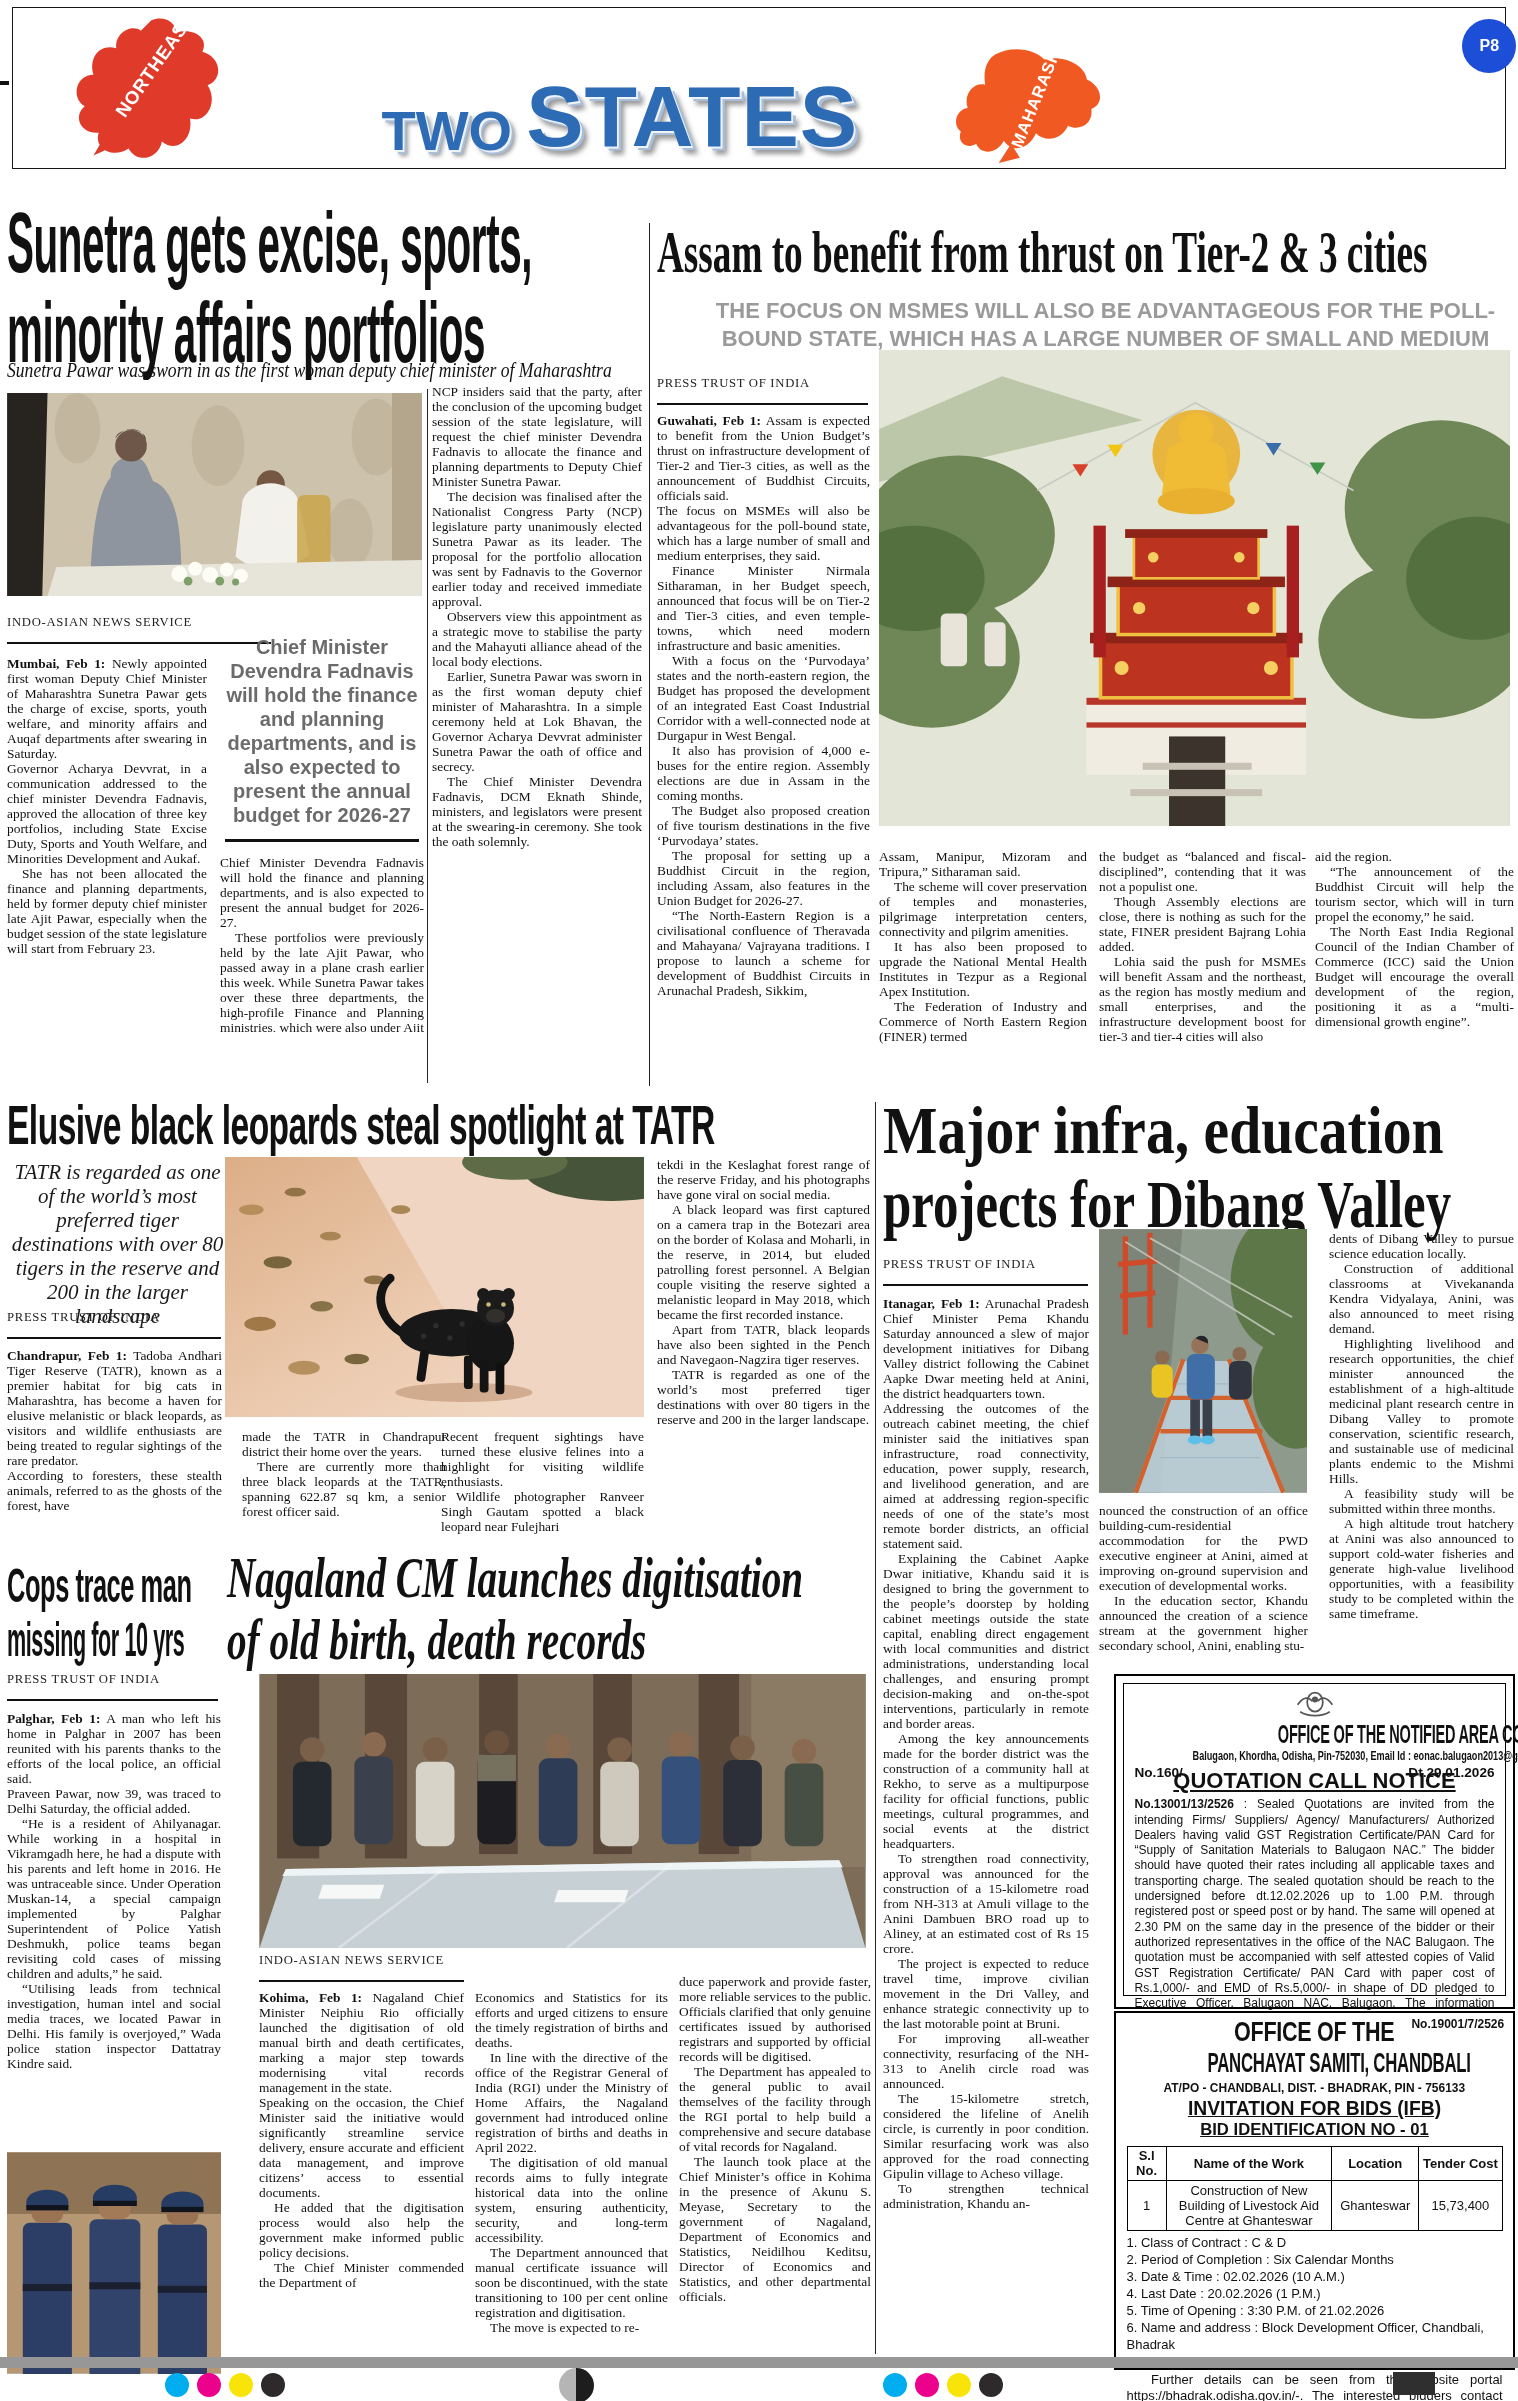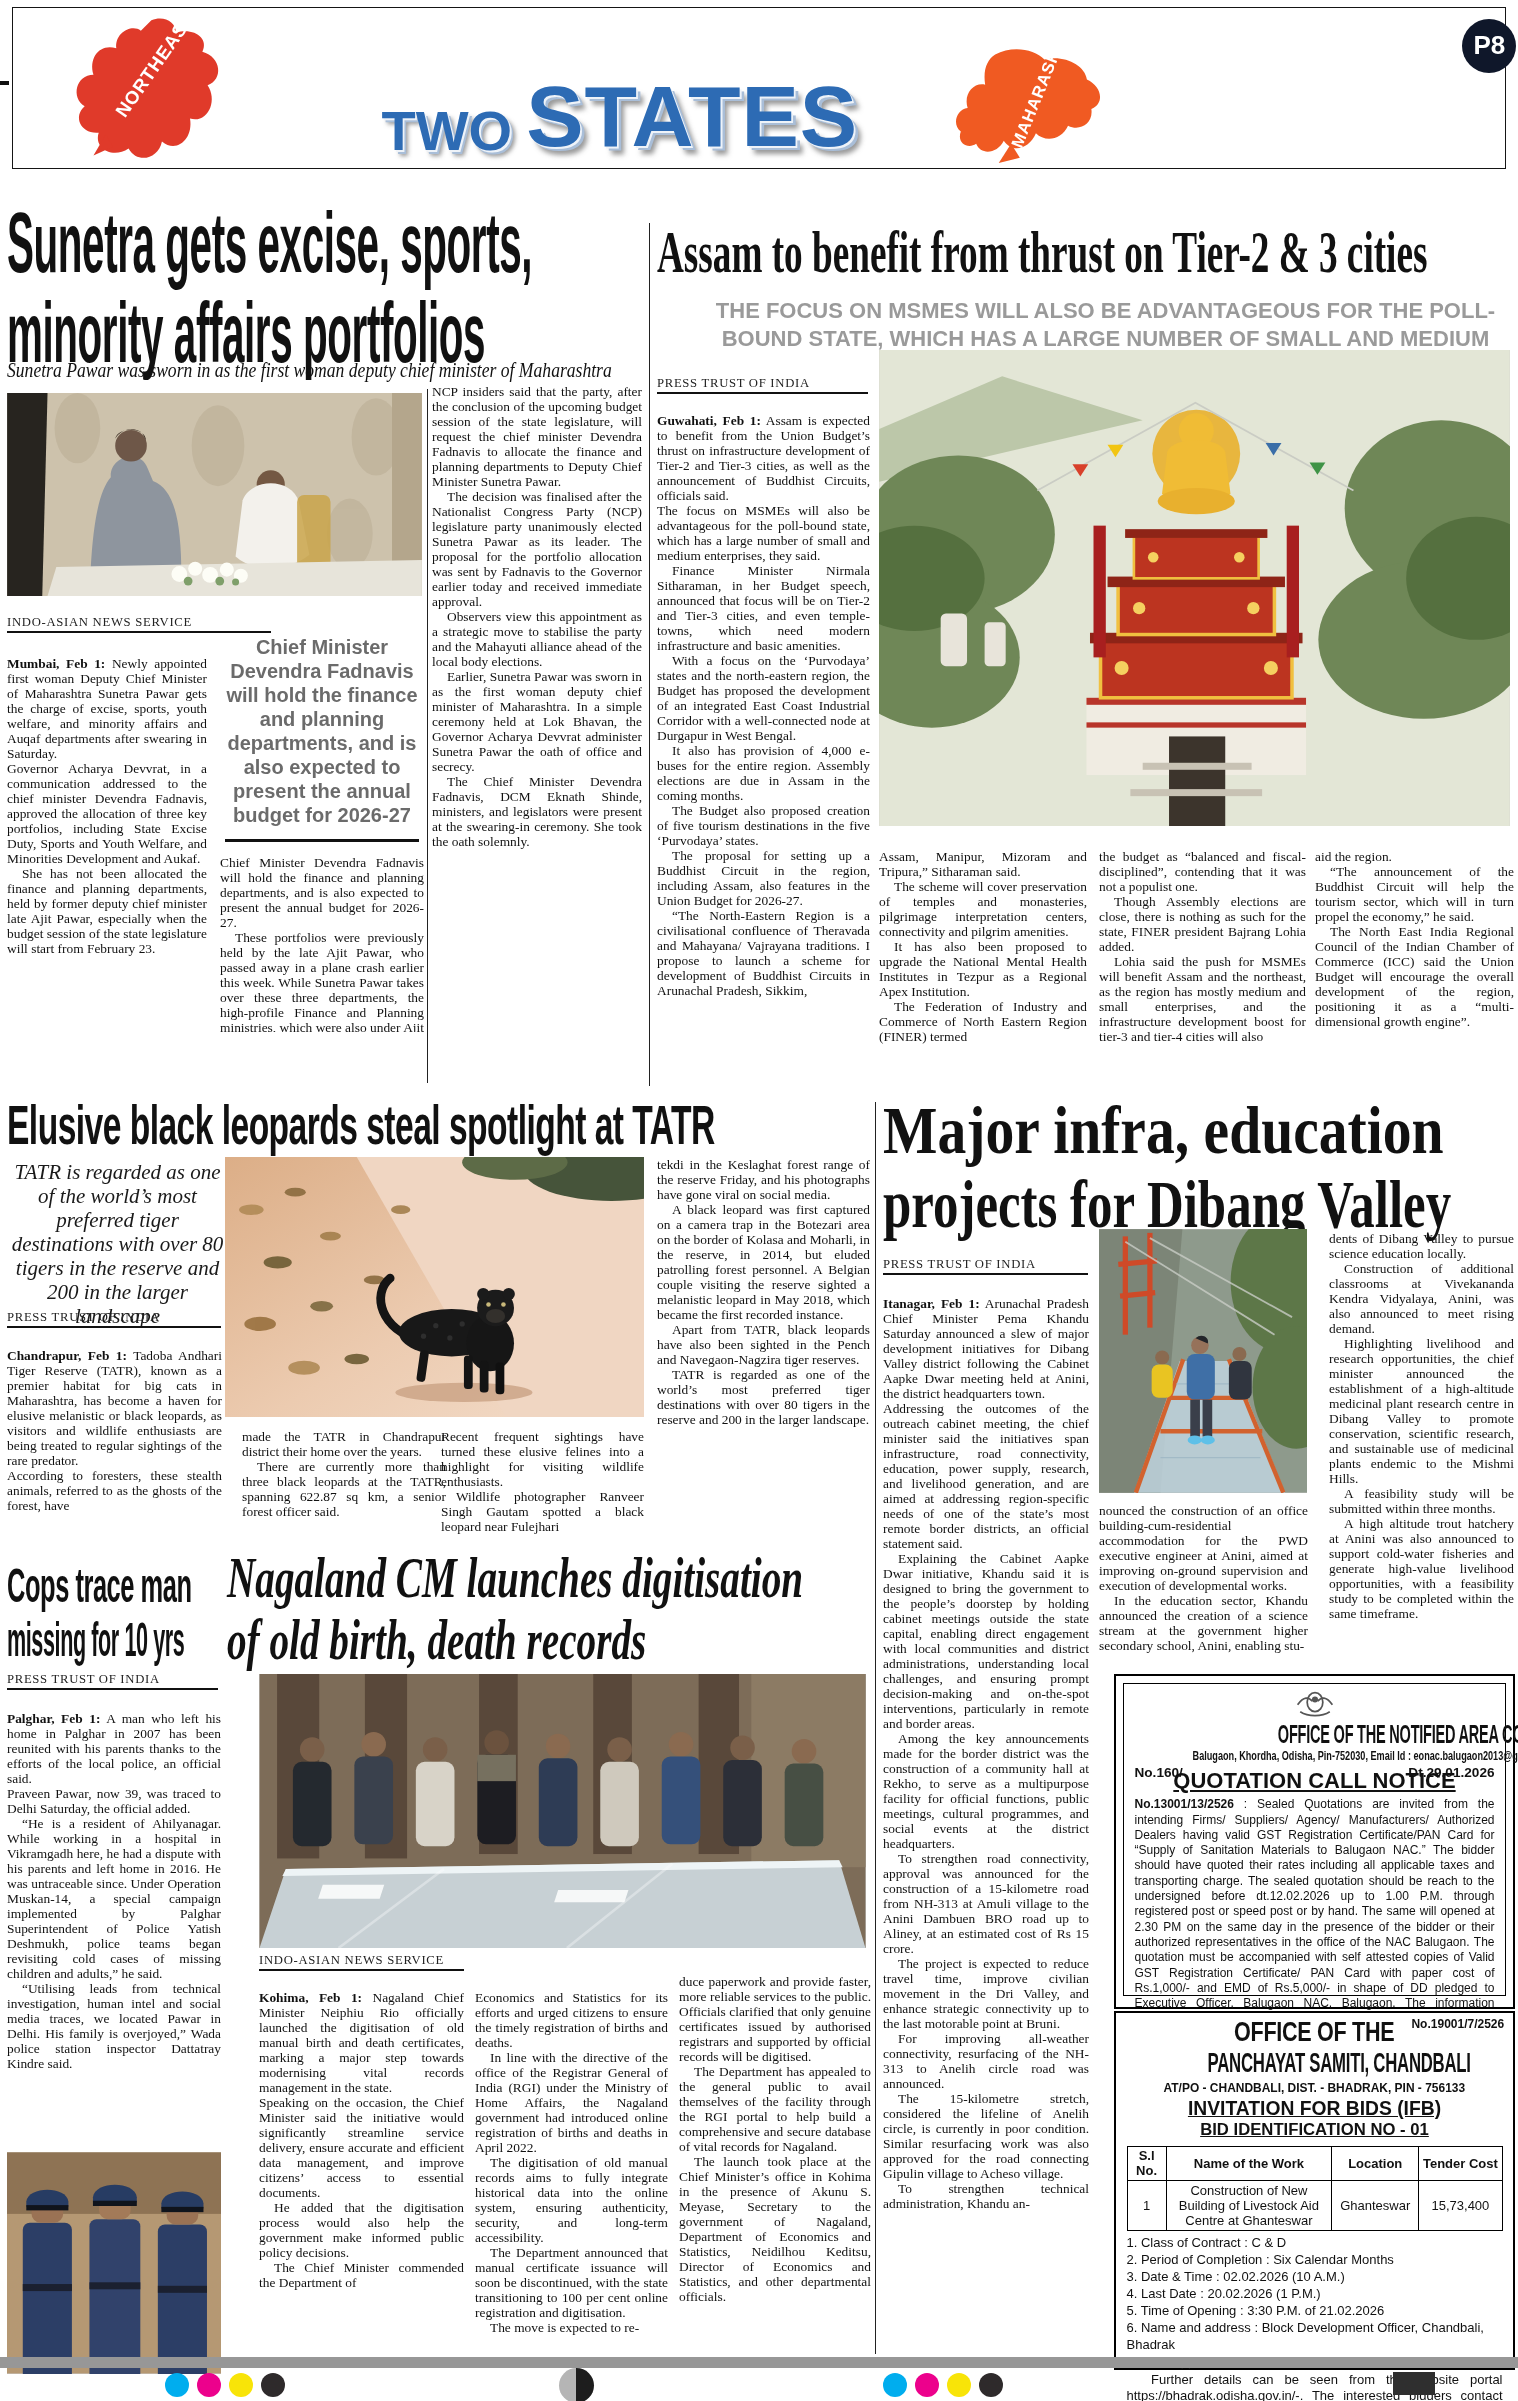--- a/index.html
+++ b/index.html
@@ -2,38 +2,38 @@
 <html style="font-size:14px"><head>
 <meta charset="utf-8">
 <style>
   html,body{margin:0;padding:0;background:#e8e8e8;}
   .page{position:relative;width:1518px;height:2401px;background:#ffffff;overflow:hidden;
         font-family:"Liberation Serif", serif;color:#111;}
   
   .abs{position:absolute;}
   .hl{display:block;white-space:nowrap;font-weight:bold;transform-origin:left top;letter-spacing:-0.9px;}
   .sans{font-family:"Liberation Sans", sans-serif;text-align:right;}
-  .byline{font-size:12.7px;letter-spacing:0.7px;border-bottom:2.2px solid #111;padding-bottom:1px;color:#222;}
+  .byline{font-size:12.7px;letter-spacing:0.7px;border-bottom:2.2px solid #111;padding-bottom:12px;color:#222;}
   .col{font-size:13.4px;line-height:15px;text-align:justify;overflow:hidden;}
   .col p{margin:0;}
   .col p + p{text-indent:15px;}
   .col .lead{margin:0;}
   .dl{font-weight:bold;}
   .vr{position:absolute;width:1.4px;background:#222;}
   .photo{position:absolute;overflow:hidden;background:#ccc;}
   .photo svg{display:block;}
   
   .mast{position:absolute;left:12.3px;top:7px;width:1492px;height:160px;border:1.8px solid #151515;background:#fff;}
   .section-title{position:absolute;left:347px;top:19.3px;width:519px;height:132px;display:flex;align-items:flex-end;justify-content:center;gap:14px;}
   .st-two{font-family:"Liberation Sans",sans-serif;font-weight:800;font-size:56px;line-height:1;color:#2d6bb4;
           text-shadow:1.8px 1.8px 0 #eef3f9,3.5px 3.5px 0 #a9bed8,5.3px 6.2px 4.4px rgba(70,70,70,.55);}
   .st-states{font-family:"Liberation Sans",sans-serif;font-weight:800;font-size:86px;line-height:1;color:#2d6bb4;letter-spacing:0.9px;
           text-shadow:1.8px 1.8px 0 #eef3f9,4.4px 4.4px 0 #a9bed8,7px 8px 5.3px rgba(70,70,70,.55);}
-  .p8{position:absolute;left:1449px;top:10.5px;width:54px;height:54px;border-radius:50%;background:#0f172a;color:#fff;
-      display:flex;align-items:center;justify-content:center;font-family:"Liberation Sans",sans-serif;font-weight:800;font-size:26px;}
+  .p8{position:absolute;left:1449px;top:10.5px;width:54px;height:54px;border-radius:50%;background:#1d4ed8;color:#fff;
+      display:flex;align-items:center;justify-content:center;font-family:"Liberation Sans",sans-serif;font-weight:800;font-size:16px;}
   .brand{position:absolute;left:1109px;top:30px;width:387px;}
   .tagline{font-family:"Liberation Sans",sans-serif;font-size:8px;font-weight:700;color:#8a6a50;letter-spacing:0.9px;margin-left:105px;}
   .tagline .dot{display:inline-block;width:6.2px;height:6.2px;border-radius:50%;background:#f07f13;margin-right:3.5px;}
   .brandline{font-family:"Liberation Sans",sans-serif;font-weight:800;font-size:47px;line-height:51px;letter-spacing:-0.9px;text-align:center;}
   .brand-orissa{color:#16365c;}
   .brand-post{color:#a6d2ee;}
   .mast-date{border-top:1.8px solid #111;margin-top:5.3px;padding-top:4.4px;text-align:center;
              font-family:"Liberation Sans",sans-serif;font-weight:700;font-size:12.7px;color:#111;}
   
   .deck-italic{font-style:italic;}

